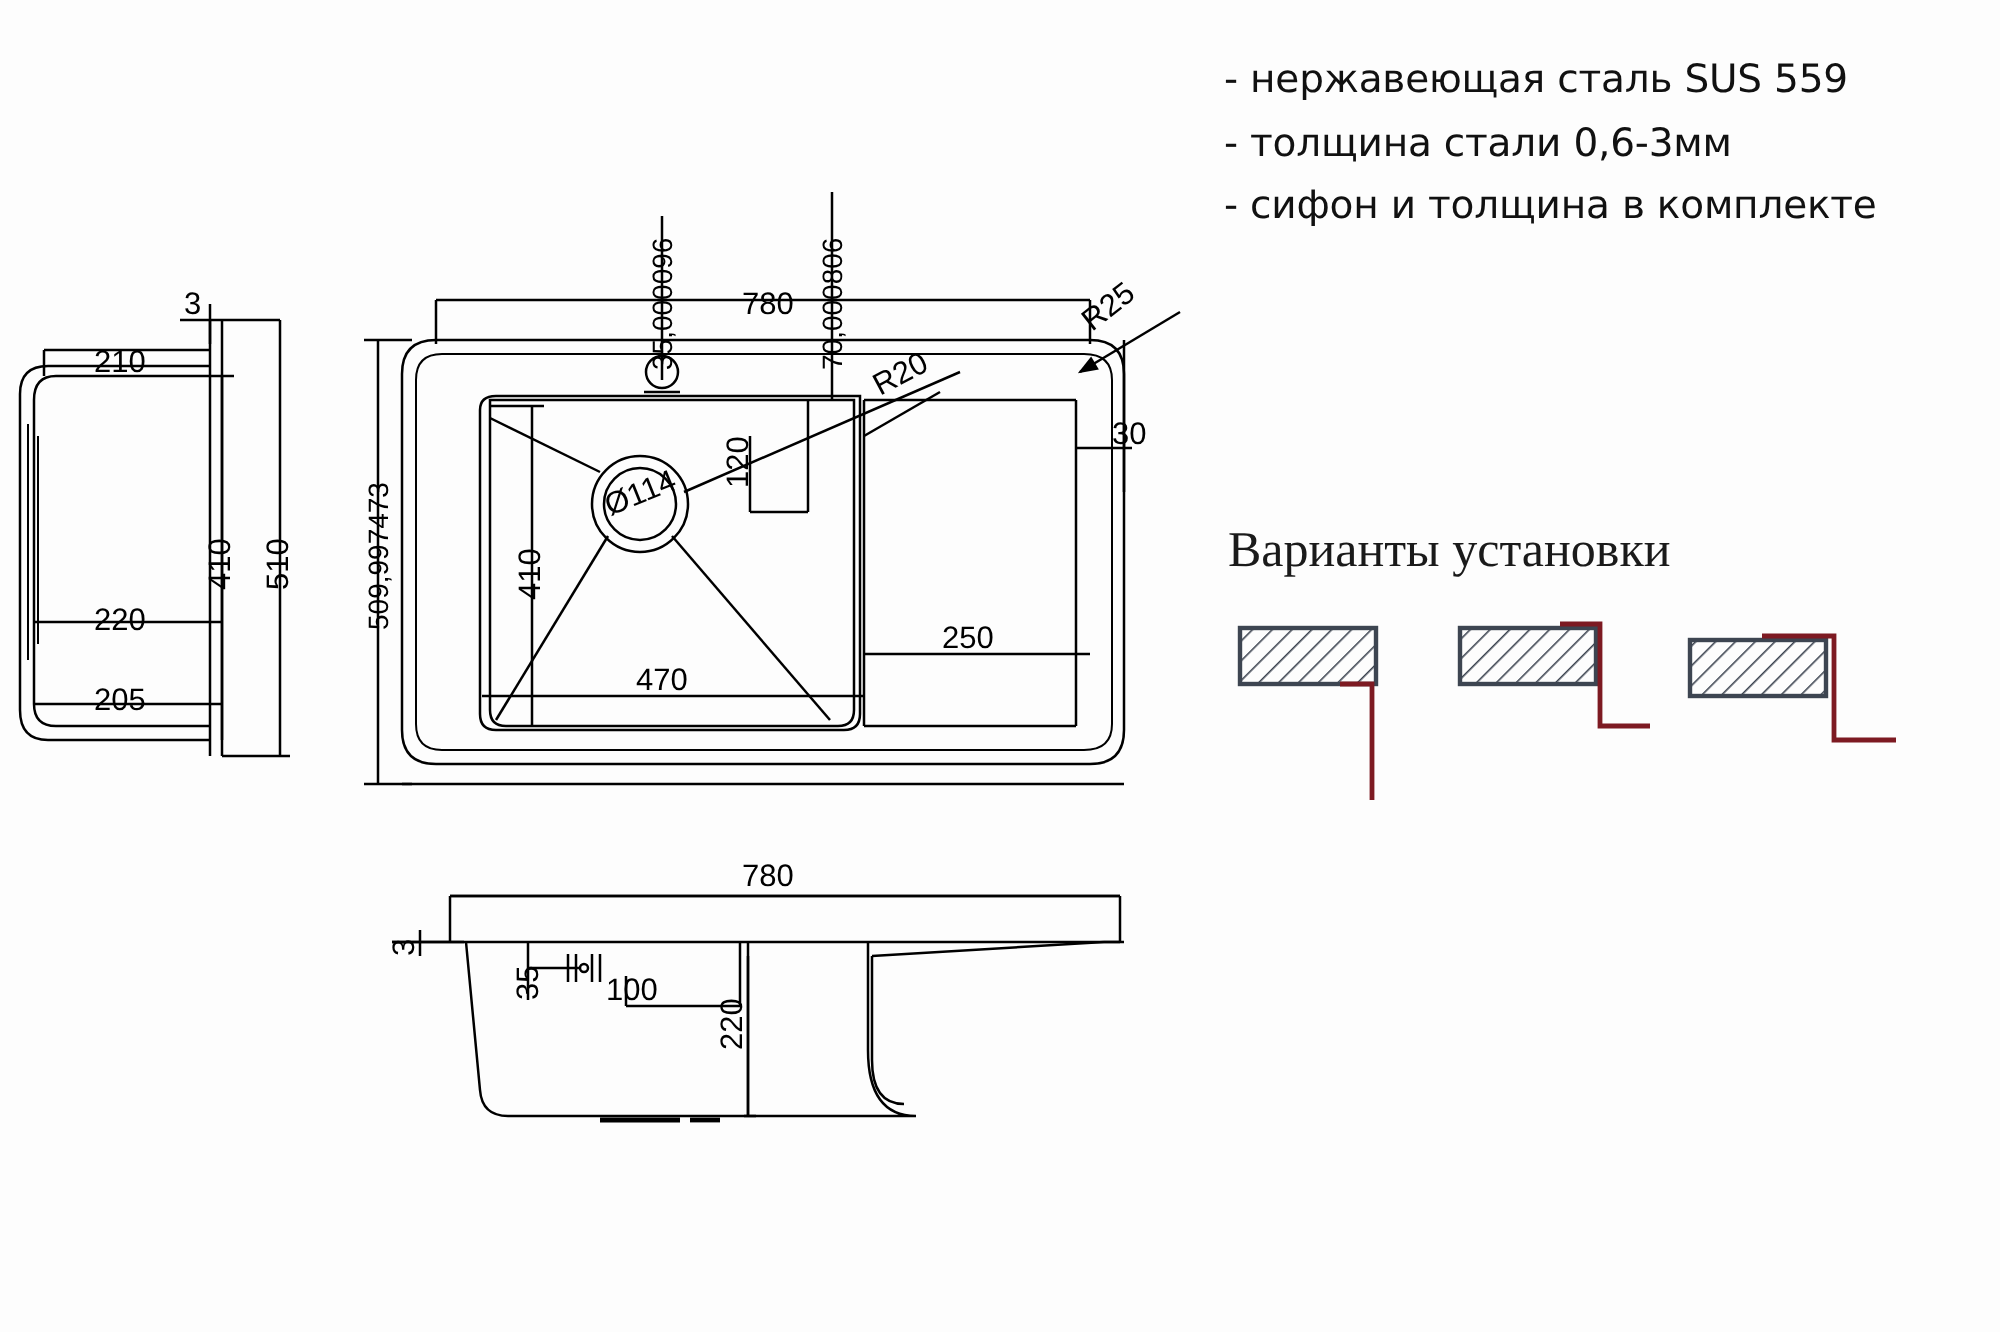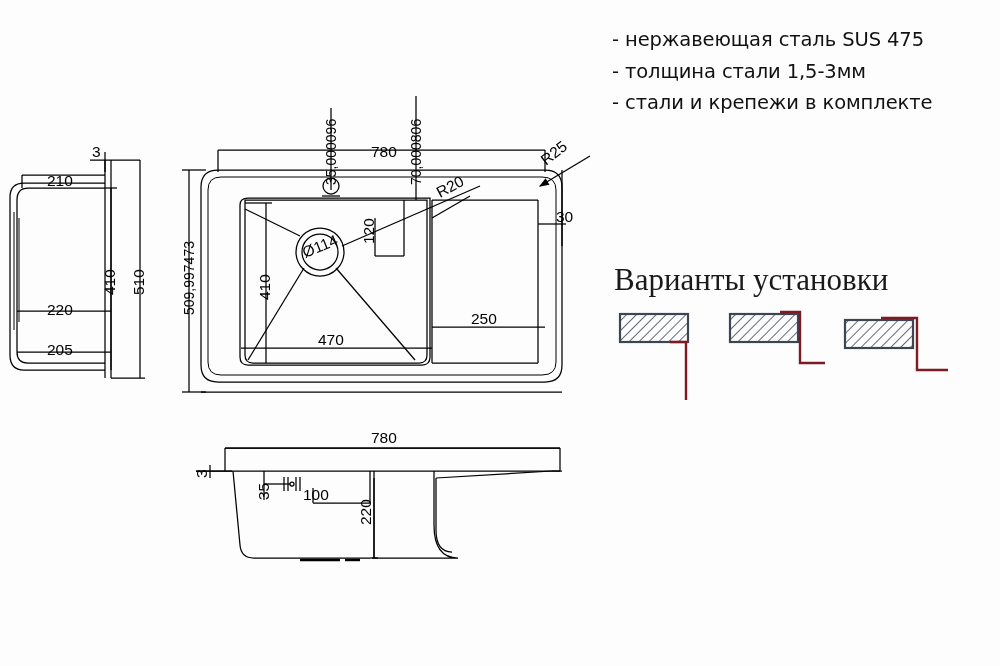--- a/index.html
+++ b/index.html
@@ -41,21 +41,21 @@
     line-height: 1.0;
     margin-bottom: 12px;
     white-space: nowrap;
     letter-spacing: -0.1px;
   }
   .variants-title {
     position: absolute;
     left: 614px;
     top: 262px;
     font-family: "Liberation Serif", "DejaVu Serif", serif;
-    font-size: 31px;
+    font-size: 25px;
     color: #1a1a1a;
     white-space: nowrap;
   }
 </style>
 </head>
 <body>
 
 <div id="root">
 
   <svg class="drawing" viewBox="0 0 1000 666">
@@ -297,20 +297,20 @@
       </g>
 
       <g>
         <rect x="845" y="320" width="68" height="28" fill="url(#hatch)" stroke="#3d4551" stroke-width="2.2"></rect>
         <path d="M881,318 L917,318 L917,370 L948,370" fill="none" stroke="#7d1a22" stroke-width="2.4"></path>
       </g>
     </g>
   </svg>
 
   <div class="spec-list">
-    <div class="spec-item">- нержавеющая сталь SUS 475</div>
-    <div class="spec-item">- толщина стали 1,5-3мм</div>
-    <div class="spec-item">- стали и крепежи в комплекте</div>
+    <div class="spec-item">- нержавеющая сталь SUS 559</div>
+    <div class="spec-item">- толщина стали 0,6-3мм</div>
+    <div class="spec-item">- сифон и толщина в комплекте</div>
   </div>
 
   <div class="variants-title">Варианты установки</div>
 
 </div>
 
 </body></html>

